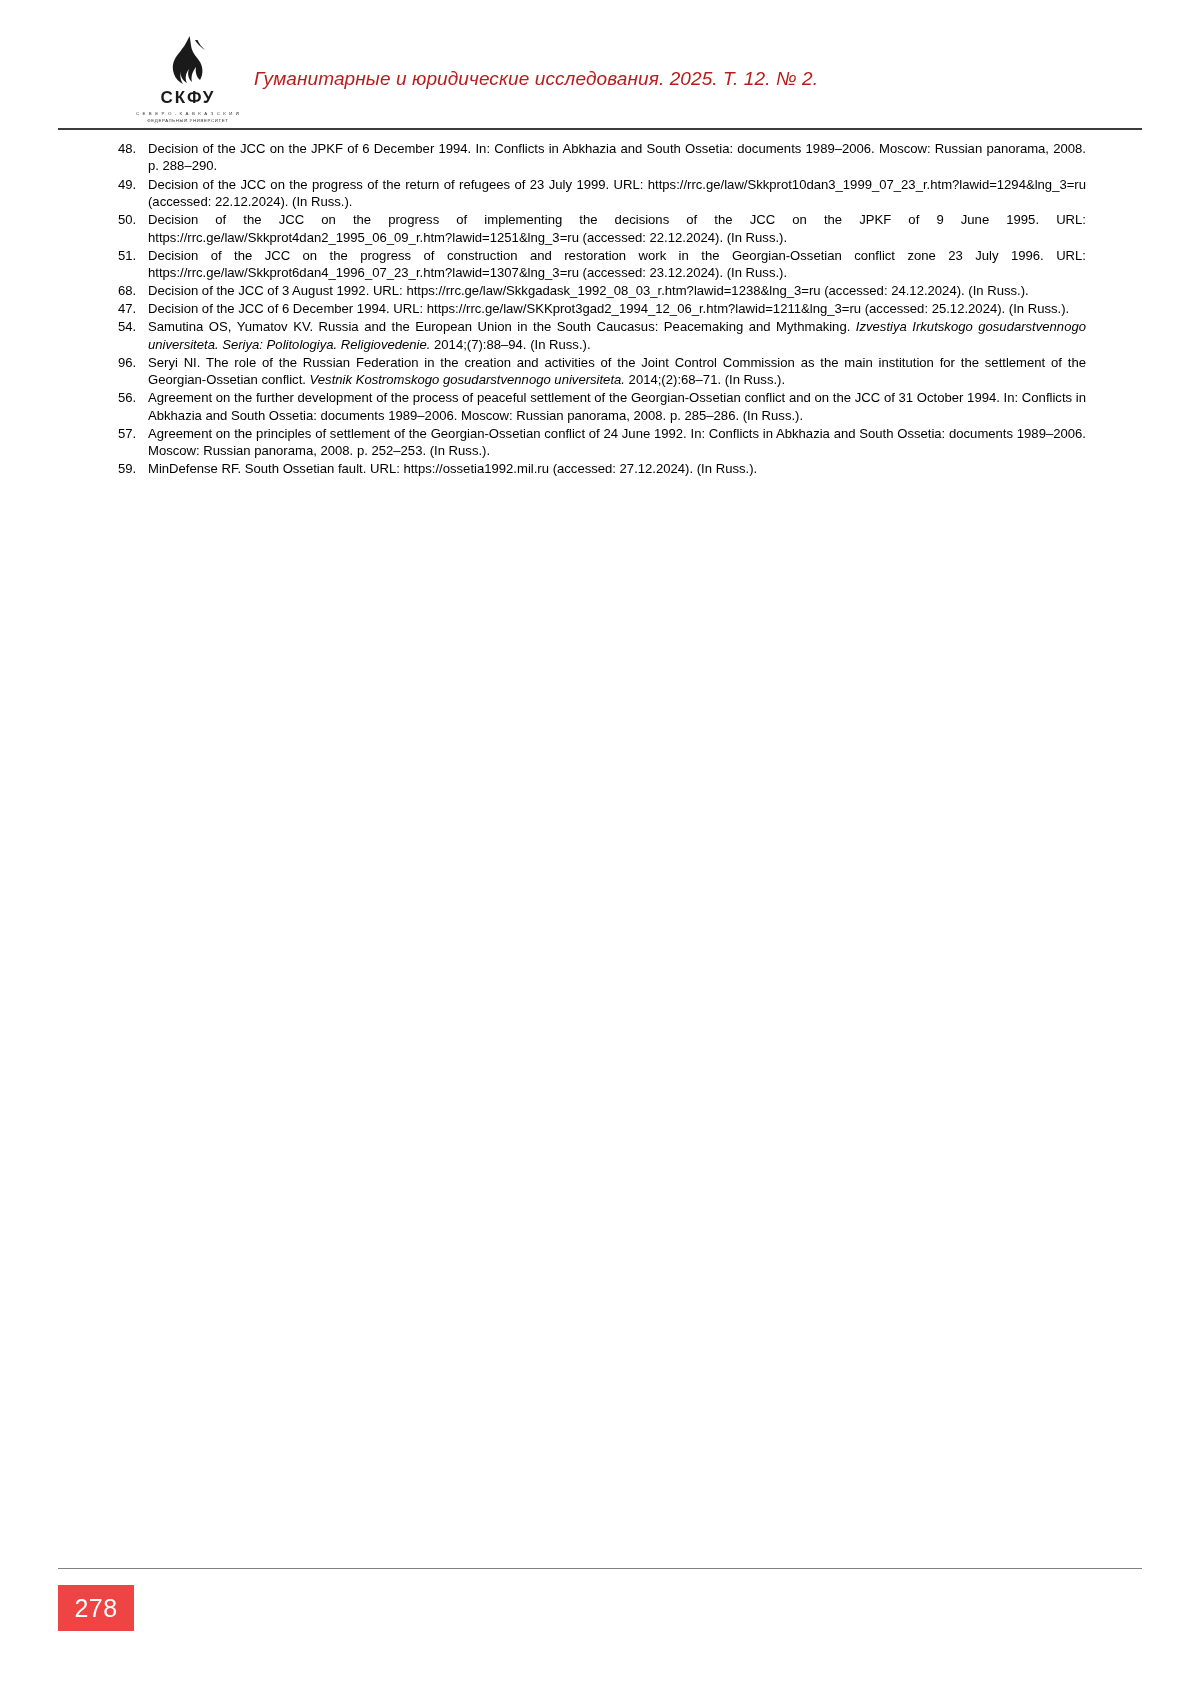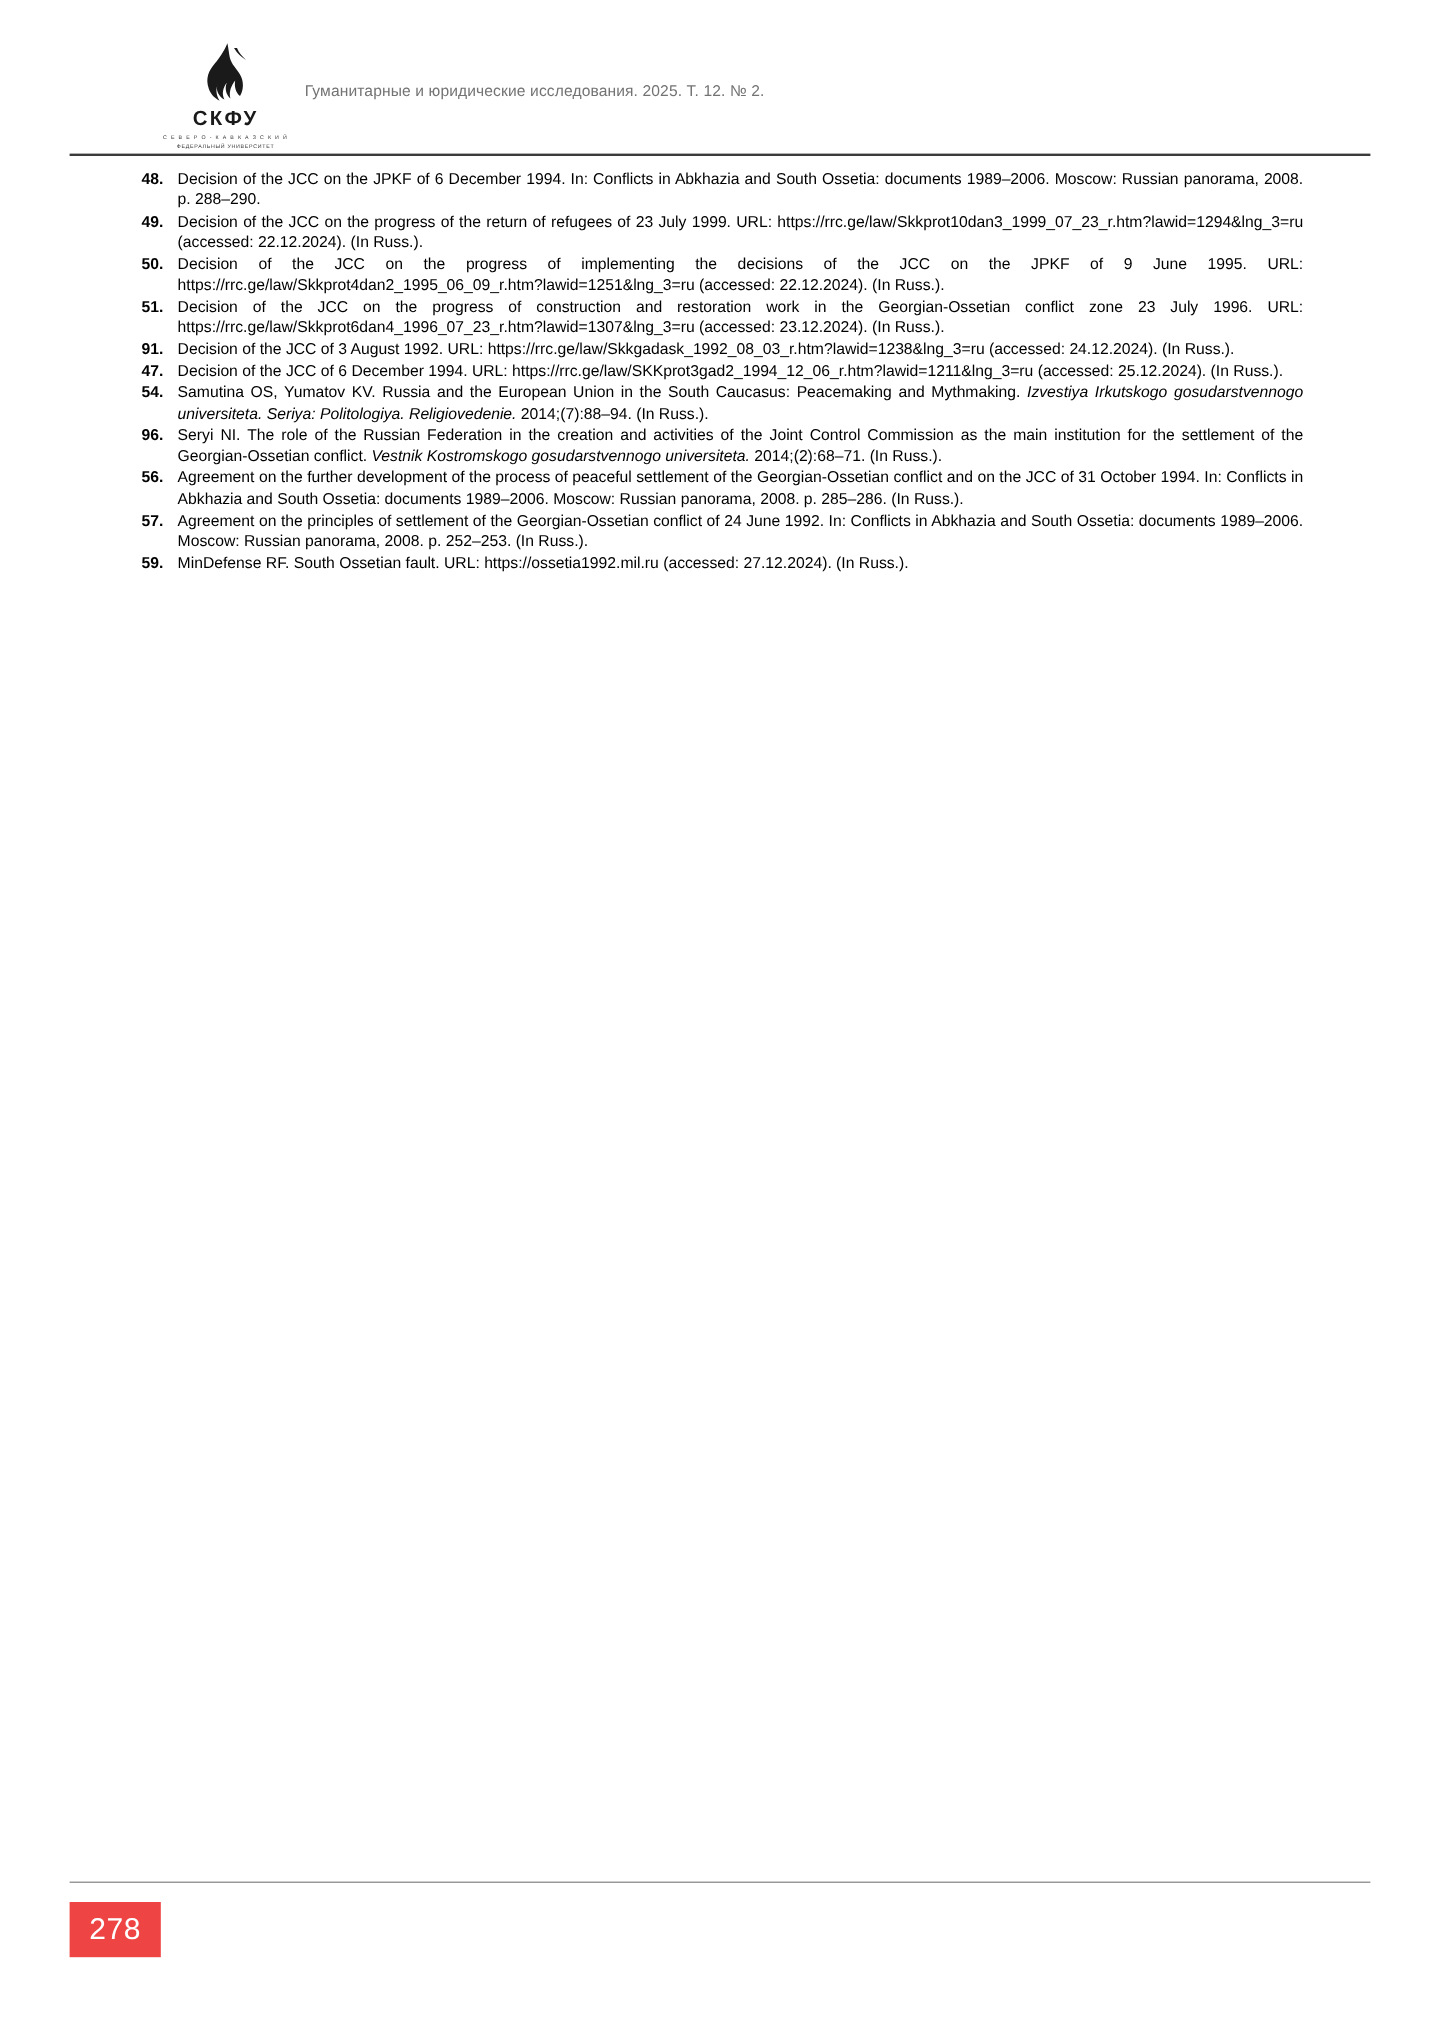--- a/index.html
+++ b/index.html
@@ -61,24 +61,25 @@
     font-size: 4.4px;
     letter-spacing: 0.6px;
     color: #333;
     margin-top: 1.5px;
     white-space: nowrap;
   }
   .journal-title {
     position: absolute;
     left: 254px;
     top: 40px;
-    font-size: 13px;
-    color: #737373;
+    font-size: 19px;
+    color: #b91c1c;
     letter-spacing: 0.1px;
     white-space: nowrap;
+    font-style: italic;
   }
   .header-rule {
     position: absolute;
     left: 58px;
     top: 128px;
     width: 1084px;
     height: 1.5px;
     background: #3b3b3b;
   }
   
@@ -94,21 +95,20 @@
     font-size: 13.1px;
     line-height: 1.335;
     margin-bottom: 0.6px;
   }
   .ref-num {
     width: 30px;
     flex: 0 0 30px;
     padding-right: 19px;
     box-sizing: border-box;
     white-space: nowrap;
-    font-weight: bold;
   }
   .ref-text {
     flex: 1 1 auto;
     text-align: justify;
     text-justify: inter-word;
     hyphens: none;
   }
   .ref-text i {
     font-style: italic;
   }
@@ -168,21 +168,21 @@
       </div>
       <div class="ref-item">
         <div class="ref-num">50.</div>
         <div class="ref-text"><span>Decision of the JCC on the progress of implementing the decisions of the JCC on the JPKF of 9 June 1995. URL: https://rrc.ge/law/Skkprot4dan2_1995_06_09_r.htm?lawid=1251&amp;lng_3=ru (accessed: 22.12.2024). (In Russ.).</span></div>
       </div>
       <div class="ref-item">
         <div class="ref-num">51.</div>
         <div class="ref-text"><span>Decision of the JCC on the progress of construction and restoration work in the Georgian-Ossetian conflict zone 23 July 1996. URL: https://rrc.ge/law/Skkprot6dan4_1996_07_23_r.htm?lawid=1307&amp;lng_3=ru (accessed: 23.12.2024). (In Russ.).</span></div>
       </div>
       <div class="ref-item">
-        <div class="ref-num">91.</div>
+        <div class="ref-num">68.</div>
         <div class="ref-text"><span>Decision of the JCC of 3 August 1992. URL: https://rrc.ge/law/Skkgadask_1992_08_03_r.htm?lawid=1238&amp;lng_3=ru (accessed: 24.12.2024). (In Russ.).</span></div>
       </div>
       <div class="ref-item">
         <div class="ref-num">47.</div>
         <div class="ref-text"><span>Decision of the JCC of 6 December 1994. URL: https://rrc.ge/law/SKKprot3gad2_1994_12_06_r.htm?lawid=1211&amp;lng_3=ru (accessed: 25.12.2024). (In Russ.).</span></div>
       </div>
       <div class="ref-item">
         <div class="ref-num">54.</div>
         <div class="ref-text"><span>Samutina OS, Yumatov KV. Russia and the European Union in the South Caucasus: Peacemaking and Mythmaking. </span><i>Izvestiya Irkutskogo gosudarstvennogo universiteta. Seriya: Politologiya. Religiovedenie.</i><span> 2014;(7):88–94. (In Russ.).</span></div>
       </div>

